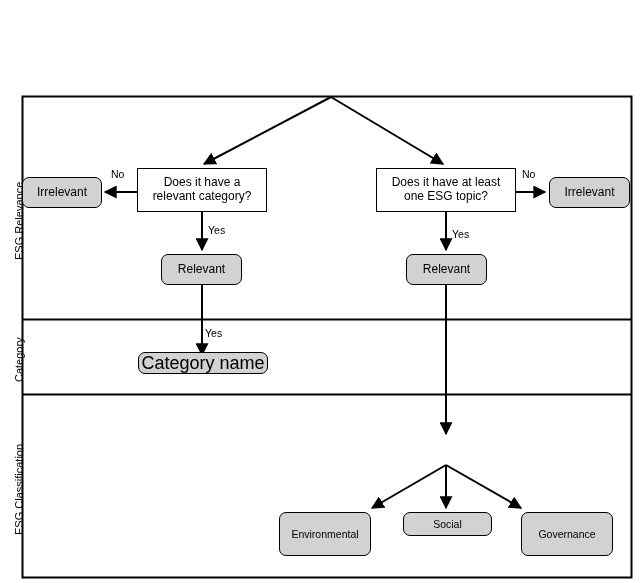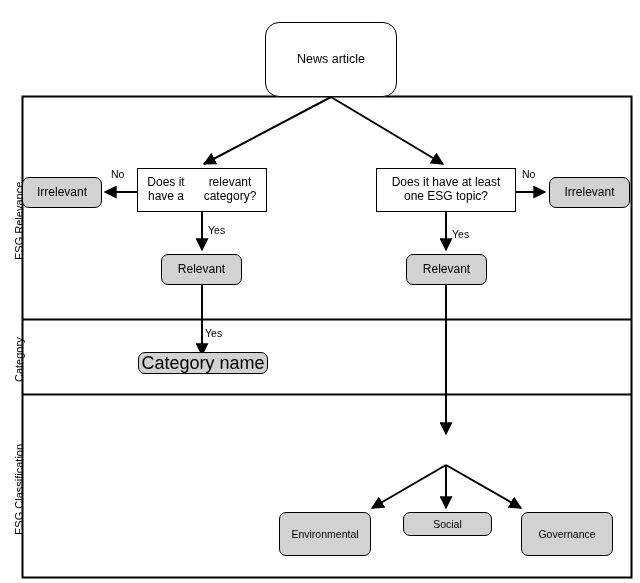--- a/index.html
+++ b/index.html
@@ -104,23 +104,22 @@
 
     <line x1="446" y1="465" x2="372" y2="508" stroke="#000000" stroke-width="2" marker-end="url(#arrow)"></line>
     <line x1="446" y1="465" x2="446" y2="508" stroke="#000000" stroke-width="2" marker-end="url(#arrow)"></line>
     <line x1="446" y1="465" x2="521" y2="508" stroke="#000000" stroke-width="2" marker-end="url(#arrow)"></line>
   </svg>
 
   <div class="band-label" style="left:13px; top:260px;">ESG Relevance</div>
   <div class="band-label" style="left:13px; top:382px;">Category</div>
   <div class="band-label" style="left:13px; top:535px;">ESG Classification</div>
 
-  <div class="node rounded-big" style="left:265px; top:22px; width:132px; height:75px; font-size:12.5px;">News article</div>
 
-  <div class="node" style="left:137px; top:168px; width:130px; height:44px; font-size:12px; flex-direction:row;">
+  <div class="node" style="left:137px; top:168px; width:130px; height:44px; font-size:12px; flex-direction:column;">
     <span>Does it have a</span>
     <span>relevant category?</span>
   </div>
 
   <div class="node" style="left:376px; top:168px; width:140px; height:44px; font-size:12px; flex-direction:column;">
     <span>Does it have at least</span>
     <span>one ESG topic?</span>
   </div>
 
   <div class="node shaded" style="left:22px; top:177px; width:80px; height:31px; font-size:12px;">Irrelevant</div>

